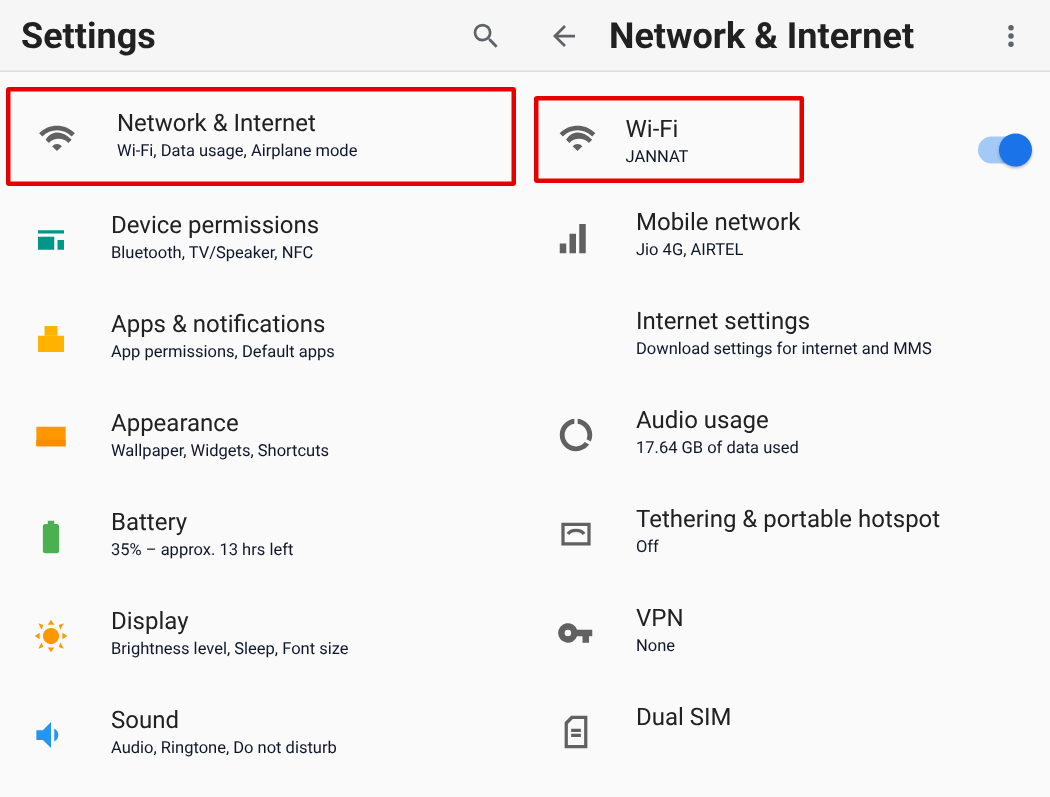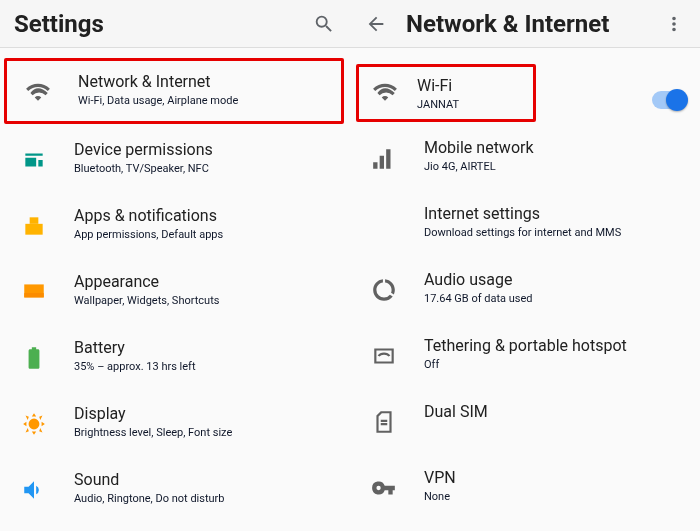--- a/index.html
+++ b/index.html
@@ -253,35 +253,35 @@
         </div>
         <div class="txt">
           <div class="label">Tethering &amp; portable hotspot</div>
           <div class="sub">Off</div>
         </div>
       </div>
 
       <div class="row">
         <div class="icn c-grey">
           <svg viewBox="0 0 24 24">
-              <path d="M19 2H9L5 6v16h14V2zm-2 18H7V7l3-3h7v16zM9 10h6v2H9zm0 3h6v2H9z"></path>
-            </svg>
-        </div>
-        <div class="txt">
-          <div class="label">Dual SIM</div>
-        </div>
-      </div>
-
-      <div class="row">
-        <div class="icn c-grey">
-          <svg viewBox="0 0 24 24">
               <path d="M12.65 10A5.99 5.99 0 0 0 1 12a6 6 0 0 0 11.65 2H16v4h4v-4h2v-4H12.65zM7 14a2 2 0 1 1 0-4 2 2 0 0 1 0 4z"></path>
             </svg>
         </div>
         <div class="txt">
           <div class="label">VPN</div>
           <div class="sub">None</div>
         </div>
       </div>
+
+      <div class="row">
+        <div class="icn c-grey">
+          <svg viewBox="0 0 24 24">
+              <path d="M19 2H9L5 6v16h14V2zm-2 18H7V7l3-3h7v16zM9 10h6v2H9zm0 3h6v2H9z"></path>
+            </svg>
+        </div>
+        <div class="txt">
+          <div class="label">Dual SIM</div>
+        </div>
+      </div>
     </div>
   </div>
 
 </div>
 
 </body></html>

